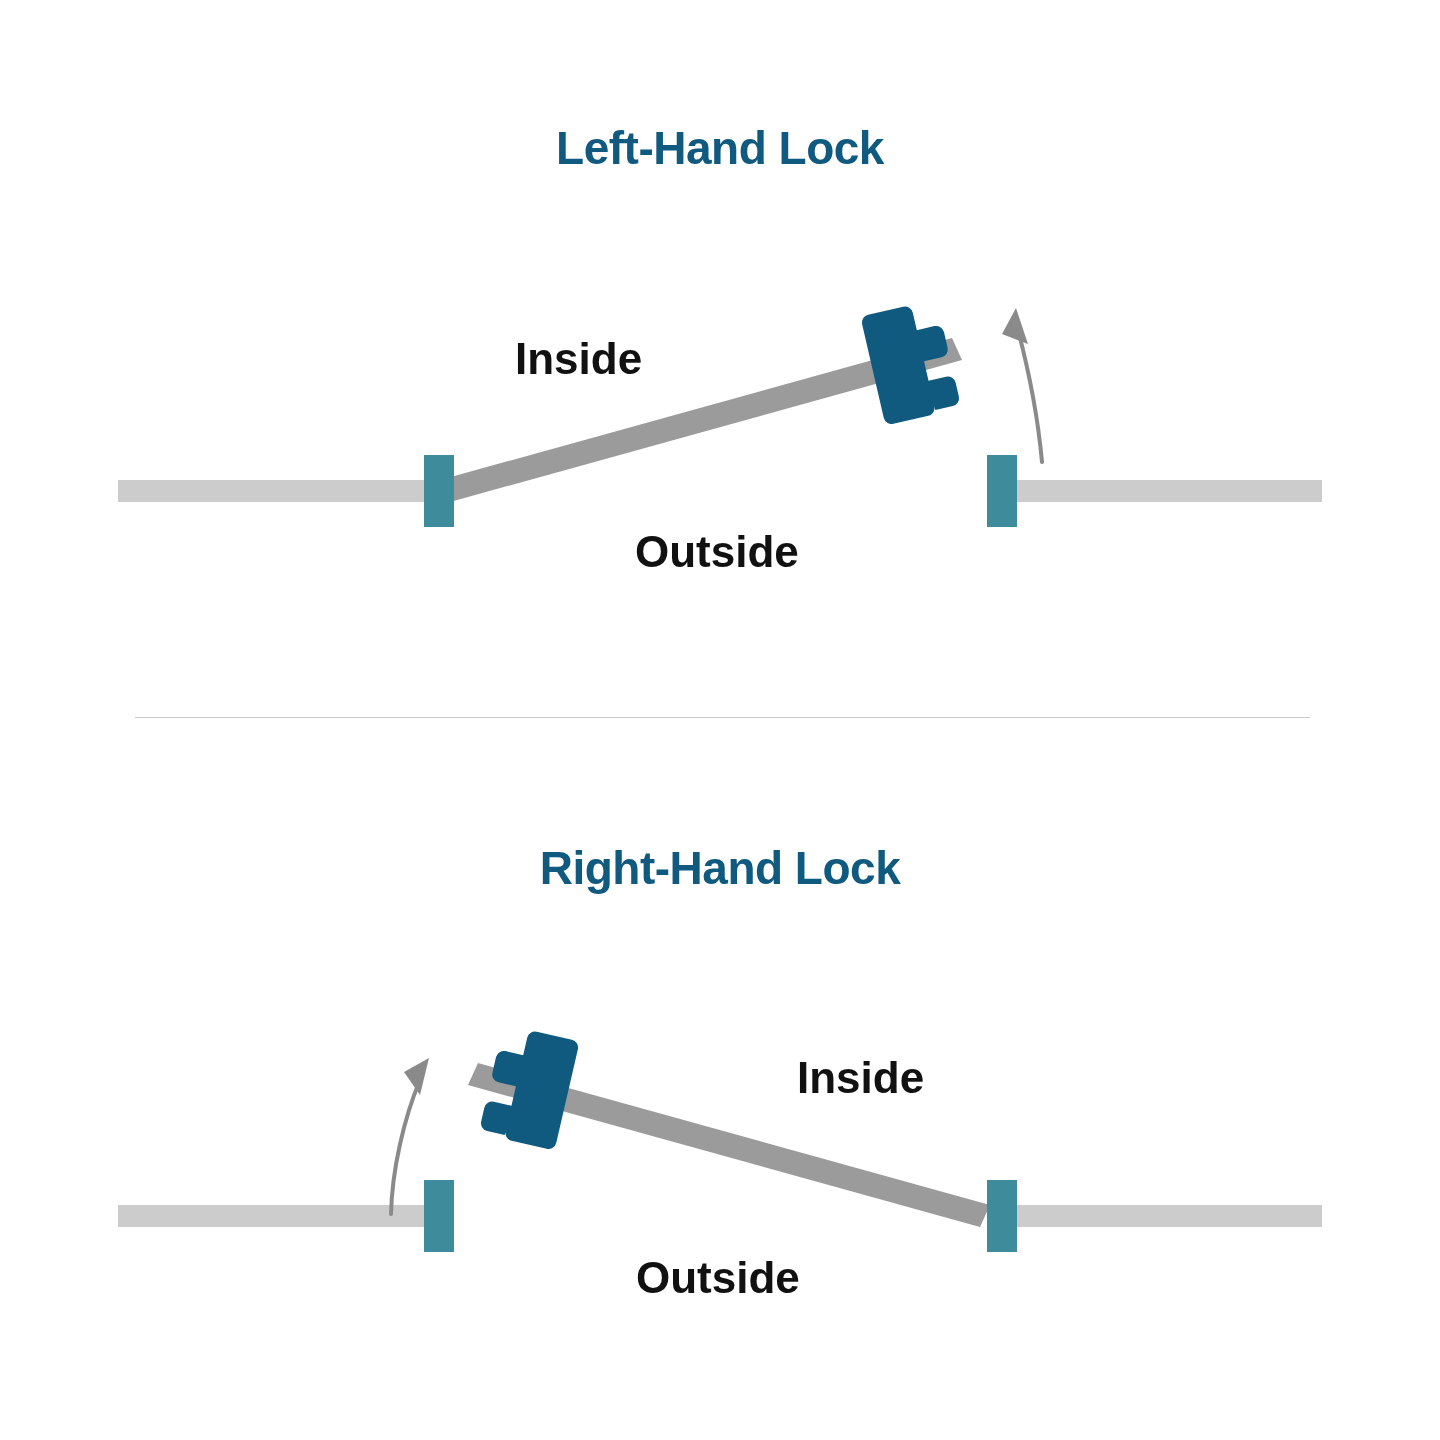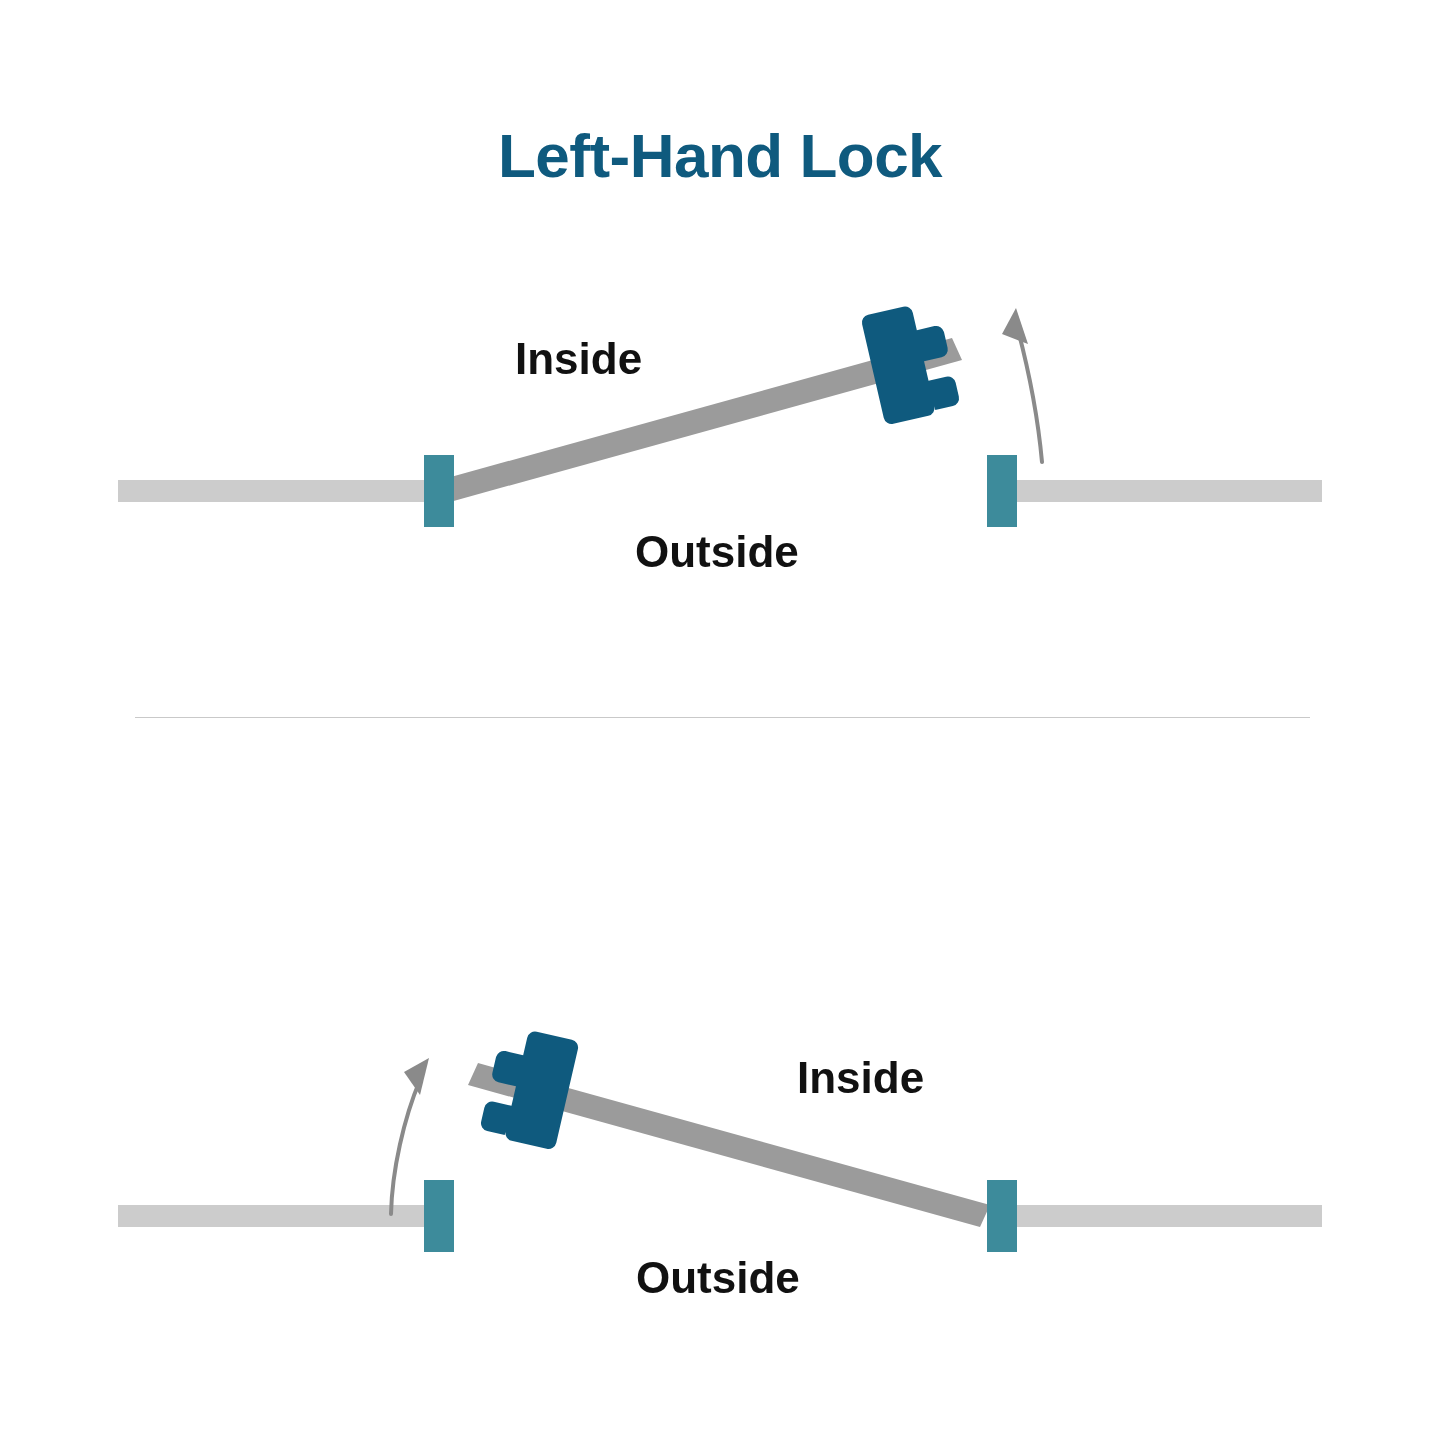--- a/index.html
+++ b/index.html
@@ -28,21 +28,21 @@
   #panel-top { top: 0; height: 717px; }
   #panel-bottom { top: 718px; height: 722px; }
 
   .panel-title {
     position: absolute;
     left: 0;
     width: 1440px;
     text-align: center;
     color: #0f5a7e;
     font-weight: 700;
-    font-size: 62px;
+    font-size: 46px;
     letter-spacing: -0.5px;
     line-height: 1;
     white-space: nowrap;
   }
   #title-left-hand  { top: 125px; }
   #title-right-hand { top: 127px; }
 
   .diagram {
     position: absolute;
     left: 0;
@@ -131,20 +131,21 @@
 
     <div class="side-label" id="label-inside-top">Inside</div>
 
     <div class="side-label" id="label-outside-top">Outside</div>
   </div>
 
   <div class="divider"></div>
 
   <div class="panel" id="panel-bottom">
 
+    <div class="panel-title" id="title-right-hand">Right-Hand Lock</div>
 
     <svg class="diagram" viewBox="0 0 1440 722">
 
       <rect x="118" y="487" width="312" height="22" fill="#cccccc"></rect>
 
       <rect x="1000" y="487" width="322" height="22" fill="#cccccc"></rect>
 
       <polygon points="478,345 990,487 980,509 468,367" fill="#9b9b9b"></polygon>
 
       <g transform="translate(532,370) rotate(13) scale(-1,1)">

